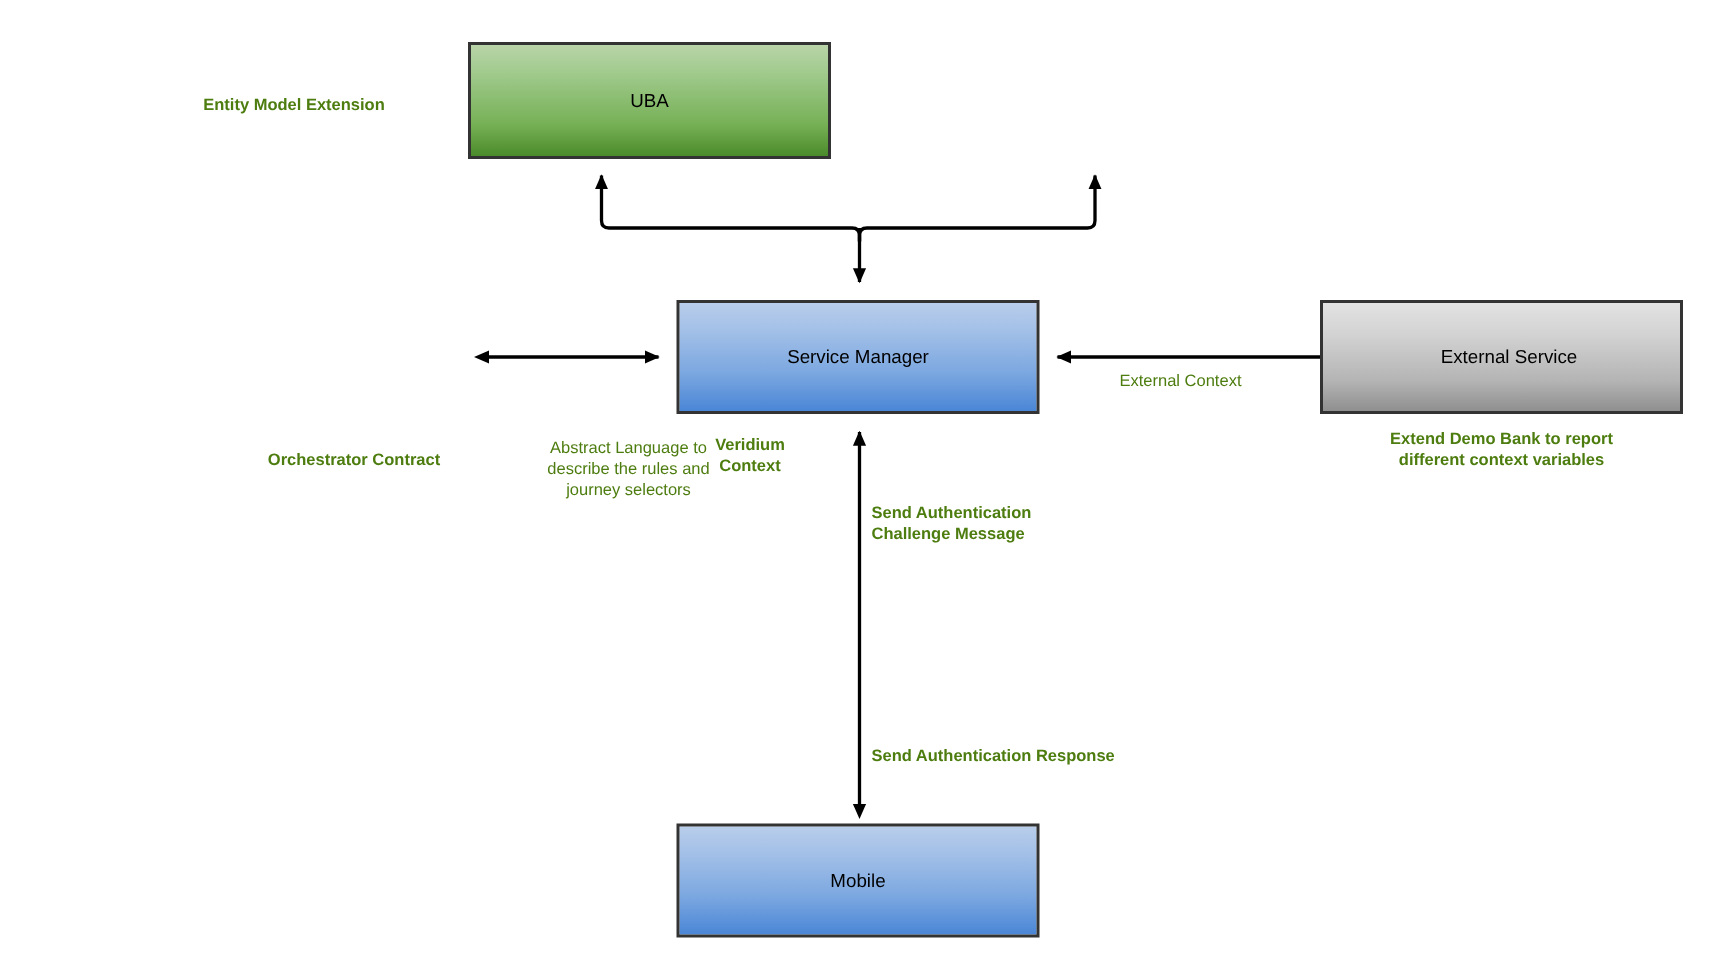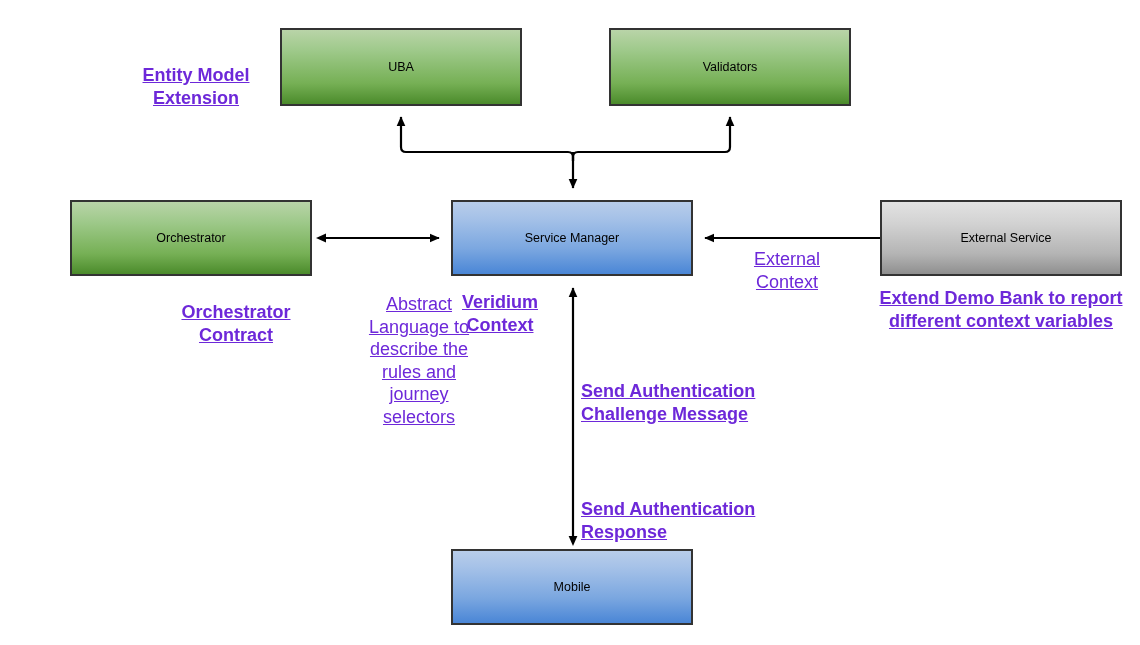--- a/index.html
+++ b/index.html
@@ -28,35 +28,35 @@
     justify-content: center;
     text-align: center;
   }
   .node-label {
     font-size: 12.5px;
     line-height: 1.2;
     color: #000000;
   }
   .green {
     background: linear-gradient(to bottom, #b9d4a8 0%, #9ec98a 28%, #76b055 72%, #4b8b2b 100%);
+    margin-left: 32px;
   }
   .blue {
     background: linear-gradient(to bottom, #b8cdea 0%, #a6c2e8 22%, #7ba7e0 65%, #4a86d6 100%);
   }
   .grey {
     background: linear-gradient(to bottom, #e2e2e2 0%, #d2d2d2 30%, #b4b4b4 72%, #8f8f8f 100%);
     padding-left: 10px;
   }
   .annotation {
     position: absolute;
-    font-size: 18px;
+    font-size: 11px;
     line-height: 1.25;
-    color: #6d28d9;
+    color: #4d7c0f;
     white-space: pre-line;
-    text-decoration: underline;
   }
   .annotation.bold { font-weight: bold; }
   .annotation.center { text-align: center; }
   .annotation.left { text-align: left; }
   svg.links {
     position: absolute;
     left: 0;
     top: 0;
     width: 1140px;
     height: 645px;
@@ -102,27 +102,21 @@
 
     <g>
       <path class="edge" d="M 573,537 L 573,288" marker-start="url(#arrowStart)" marker-end="url(#arrowEnd)"></path>
     </g>
   </svg>
 
   <div class="node green" style="left:280px; top:28px; width:242px; height:78px;">
     <span class="node-label">UBA</span>
   </div>
 
-  <div class="node green" style="left:609px; top:28px; width:242px; height:78px;">
-    <span class="node-label">Validators</span>
-  </div>
 
-  <div class="node green" style="left:70px; top:200px; width:242px; height:76px;">
-    <span class="node-label">Orchestrator</span>
-  </div>
 
   <div class="node blue" style="left:451px; top:200px; width:242px; height:76px;">
     <span class="node-label">Service Manager</span>
   </div>
 
   <div class="node grey" style="left:880px; top:200px; width:242px; height:76px;">
     <span class="node-label">External Service</span>
   </div>
 
   <div class="node blue" style="left:451px; top:549px; width:242px; height:76px;">
@@ -138,18 +132,18 @@
 journey selectors</div>
 
   <div class="annotation bold center" style="left:455px; top:291px; width:90px;">Veridium
 Context</div>
 
   <div class="annotation center" style="left:722px; top:248px; width:130px;">External Context</div>
 
   <div class="annotation bold center" style="left:871px; top:287px; width:260px;">Extend Demo Bank to report
 different context variables</div>
 
-  <div class="annotation bold left" style="left:581px; top:336px; width:200px;margin-top:44px;">Send Authentication
+  <div class="annotation bold left" style="left:581px; top:336px; width:200px;">Send Authentication
 Challenge Message</div>
 
   <div class="annotation bold left" style="left:581px; top:498px; width:230px;">Send Authentication Response</div>
 
 </div>
 
 </body></html>

